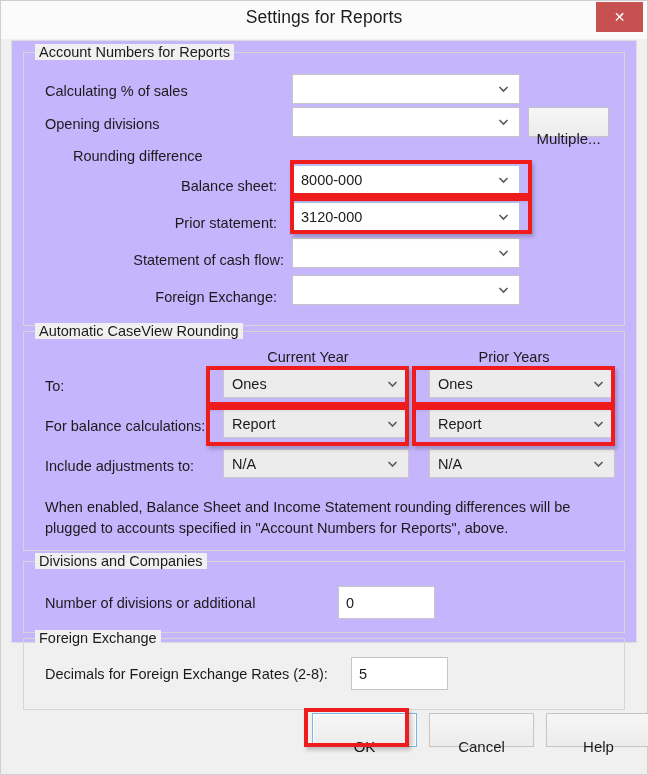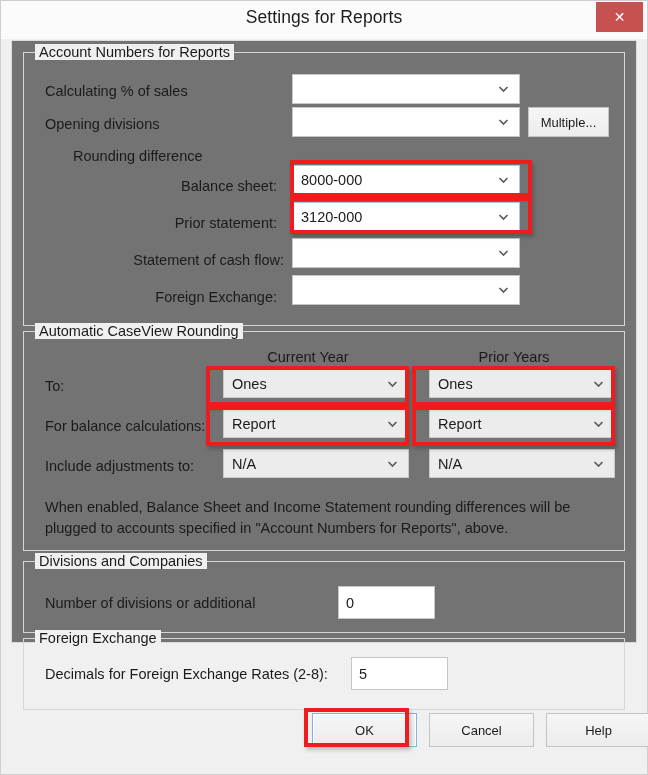--- a/index.html
+++ b/index.html
@@ -64,21 +64,21 @@
     font-family: "DejaVu Sans", sans-serif;
   }
 
   
   .client {
     position: absolute;
     left: 10px;
     top: 39px;
     width: 626px;
     height: 603px;
-    background: #737373;
+    background: #c4b5fd;
     border: 1px solid #dcdcdc;
     box-sizing: border-box;
   }
 
   
   .group {
     position: absolute;
     border: 1px solid #d6d6d6;
     box-sizing: border-box;
     background: transparent;
@@ -158,26 +158,26 @@
   
   .pbtn {
     position: absolute;
     box-sizing: border-box;
     border: 1px solid #c4c4c4;
     background: linear-gradient(#f6f6f6, #ececec);
     cursor: pointer;
   }
   .pbtn .cap {
     position: absolute;
-    left: 0; top: 0;
+    left: 0; top: 16px;
     width: 100%; height: 100%;
     display: flex;
     align-items: center;
     justify-content: center;
-    font-size: 13px;
+    font-size: 15px;
     color: #1b1b1b;
   }
   .pbtn.default {
     border: 1px solid #7eb4e2;
     box-shadow: inset 0 0 0 1px #ffffff;
   }
 
   
   .note {
     position: absolute;

